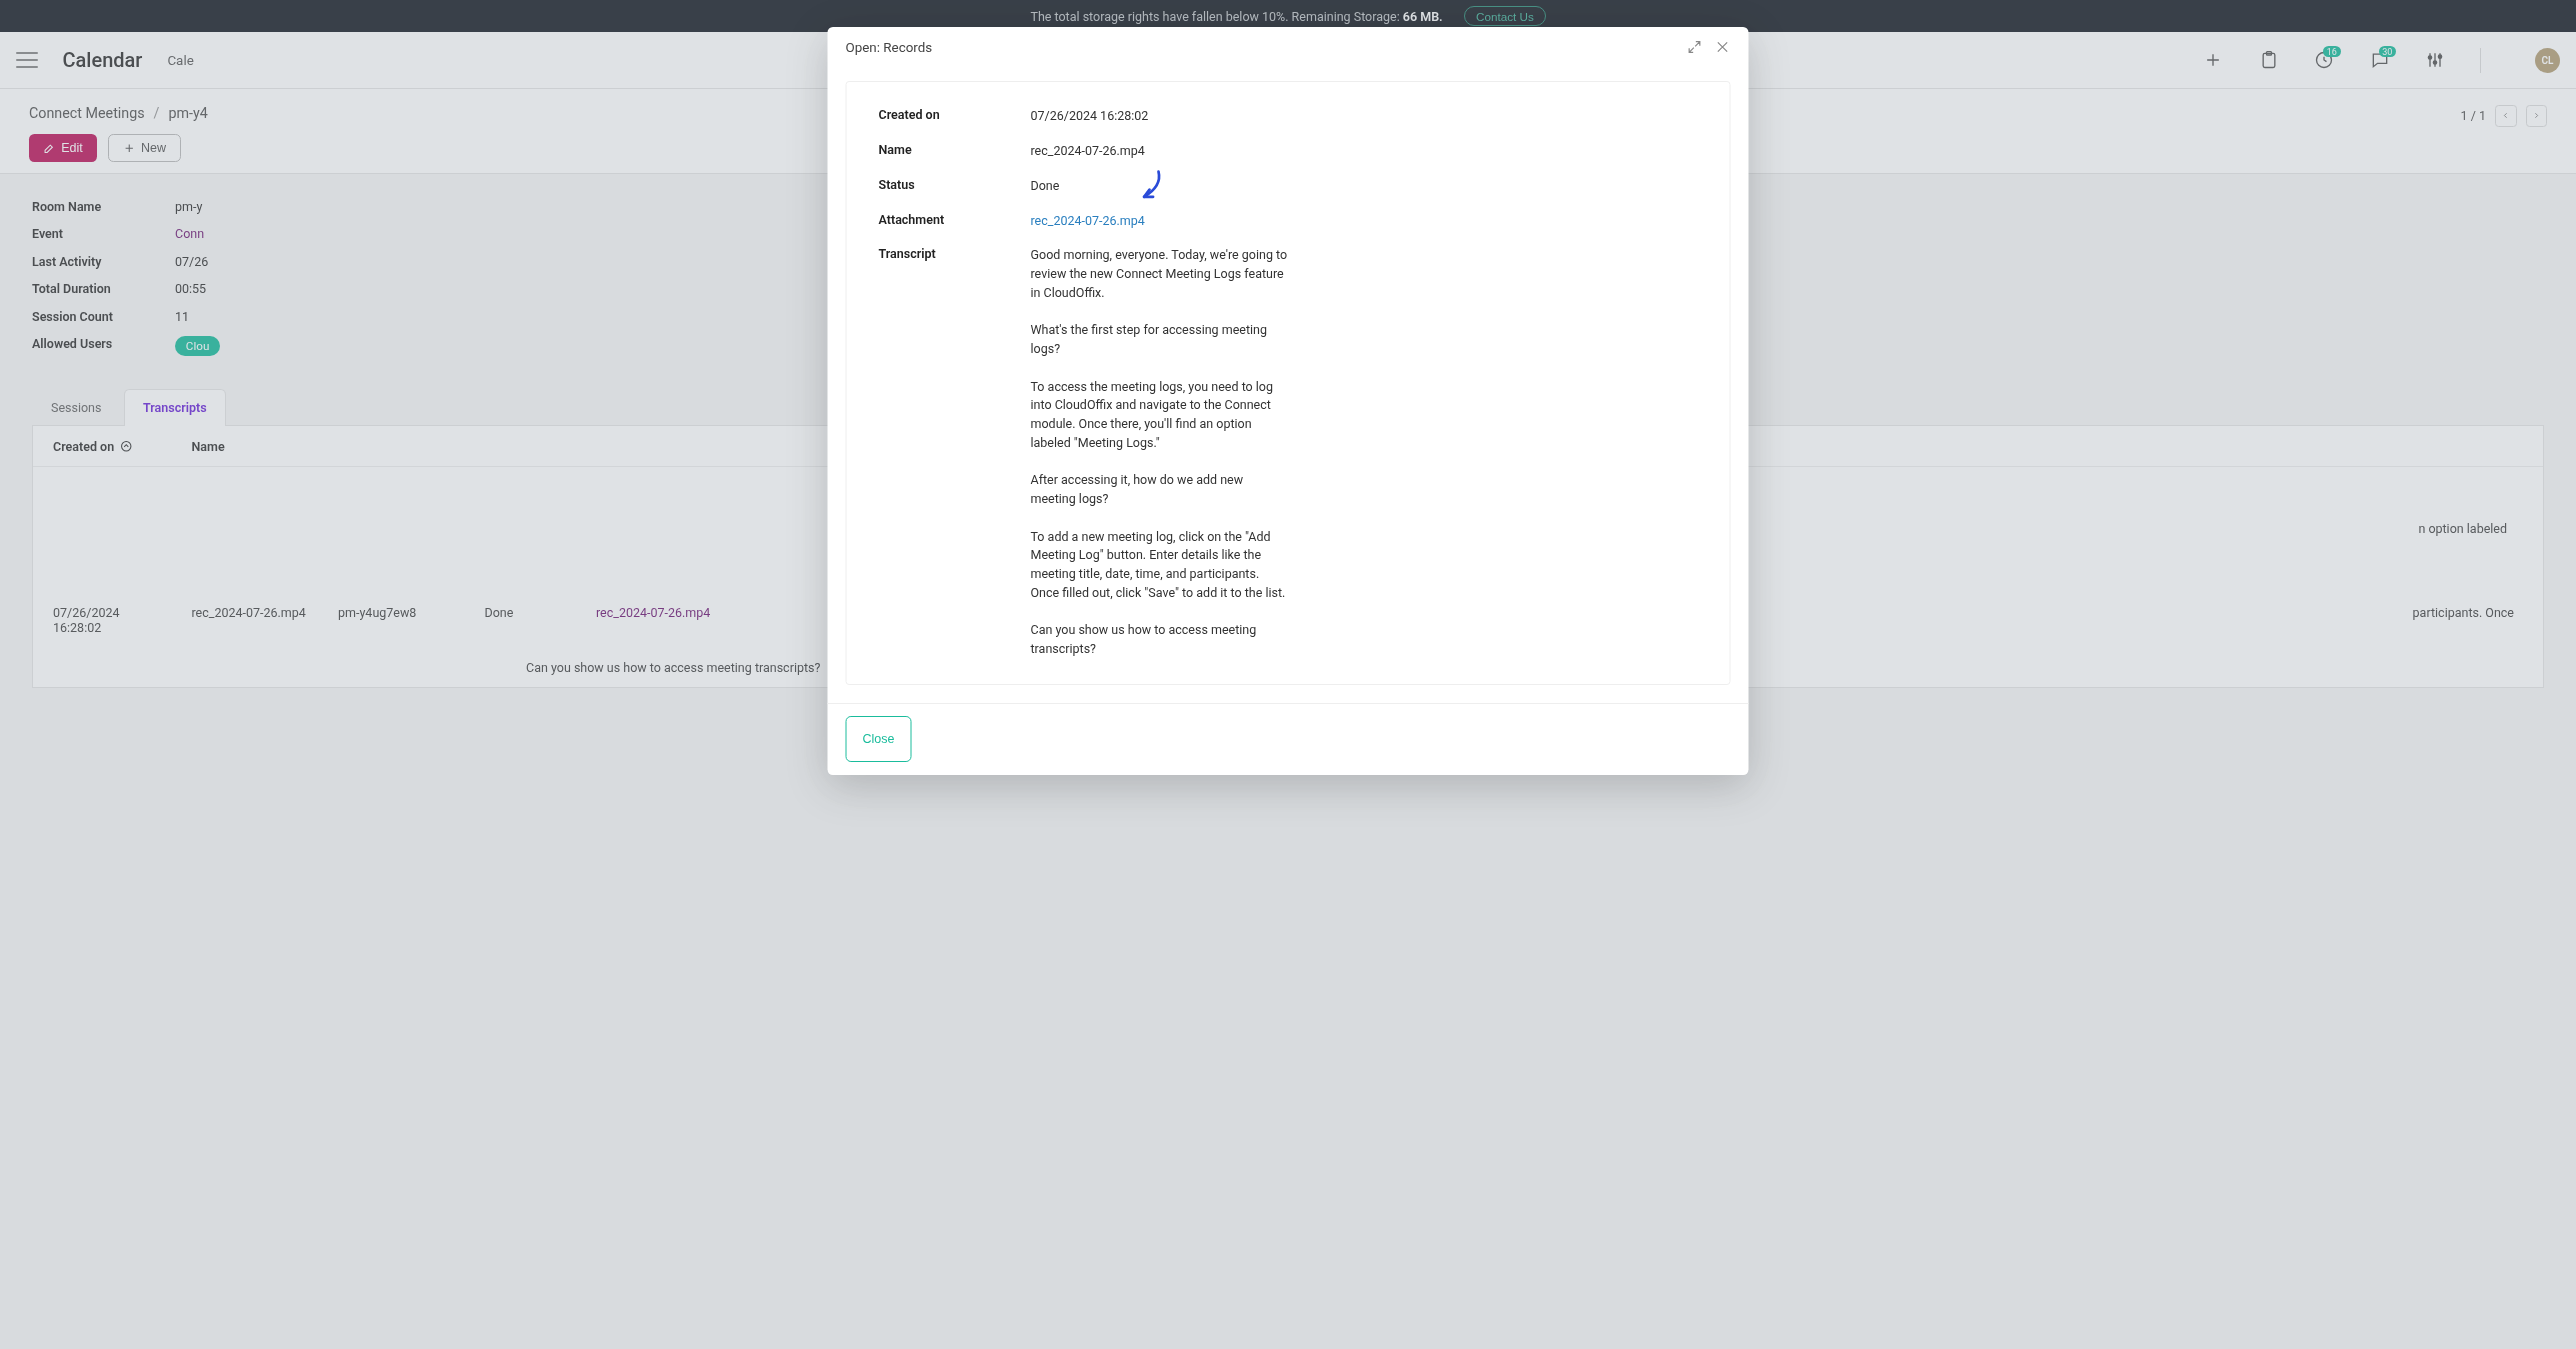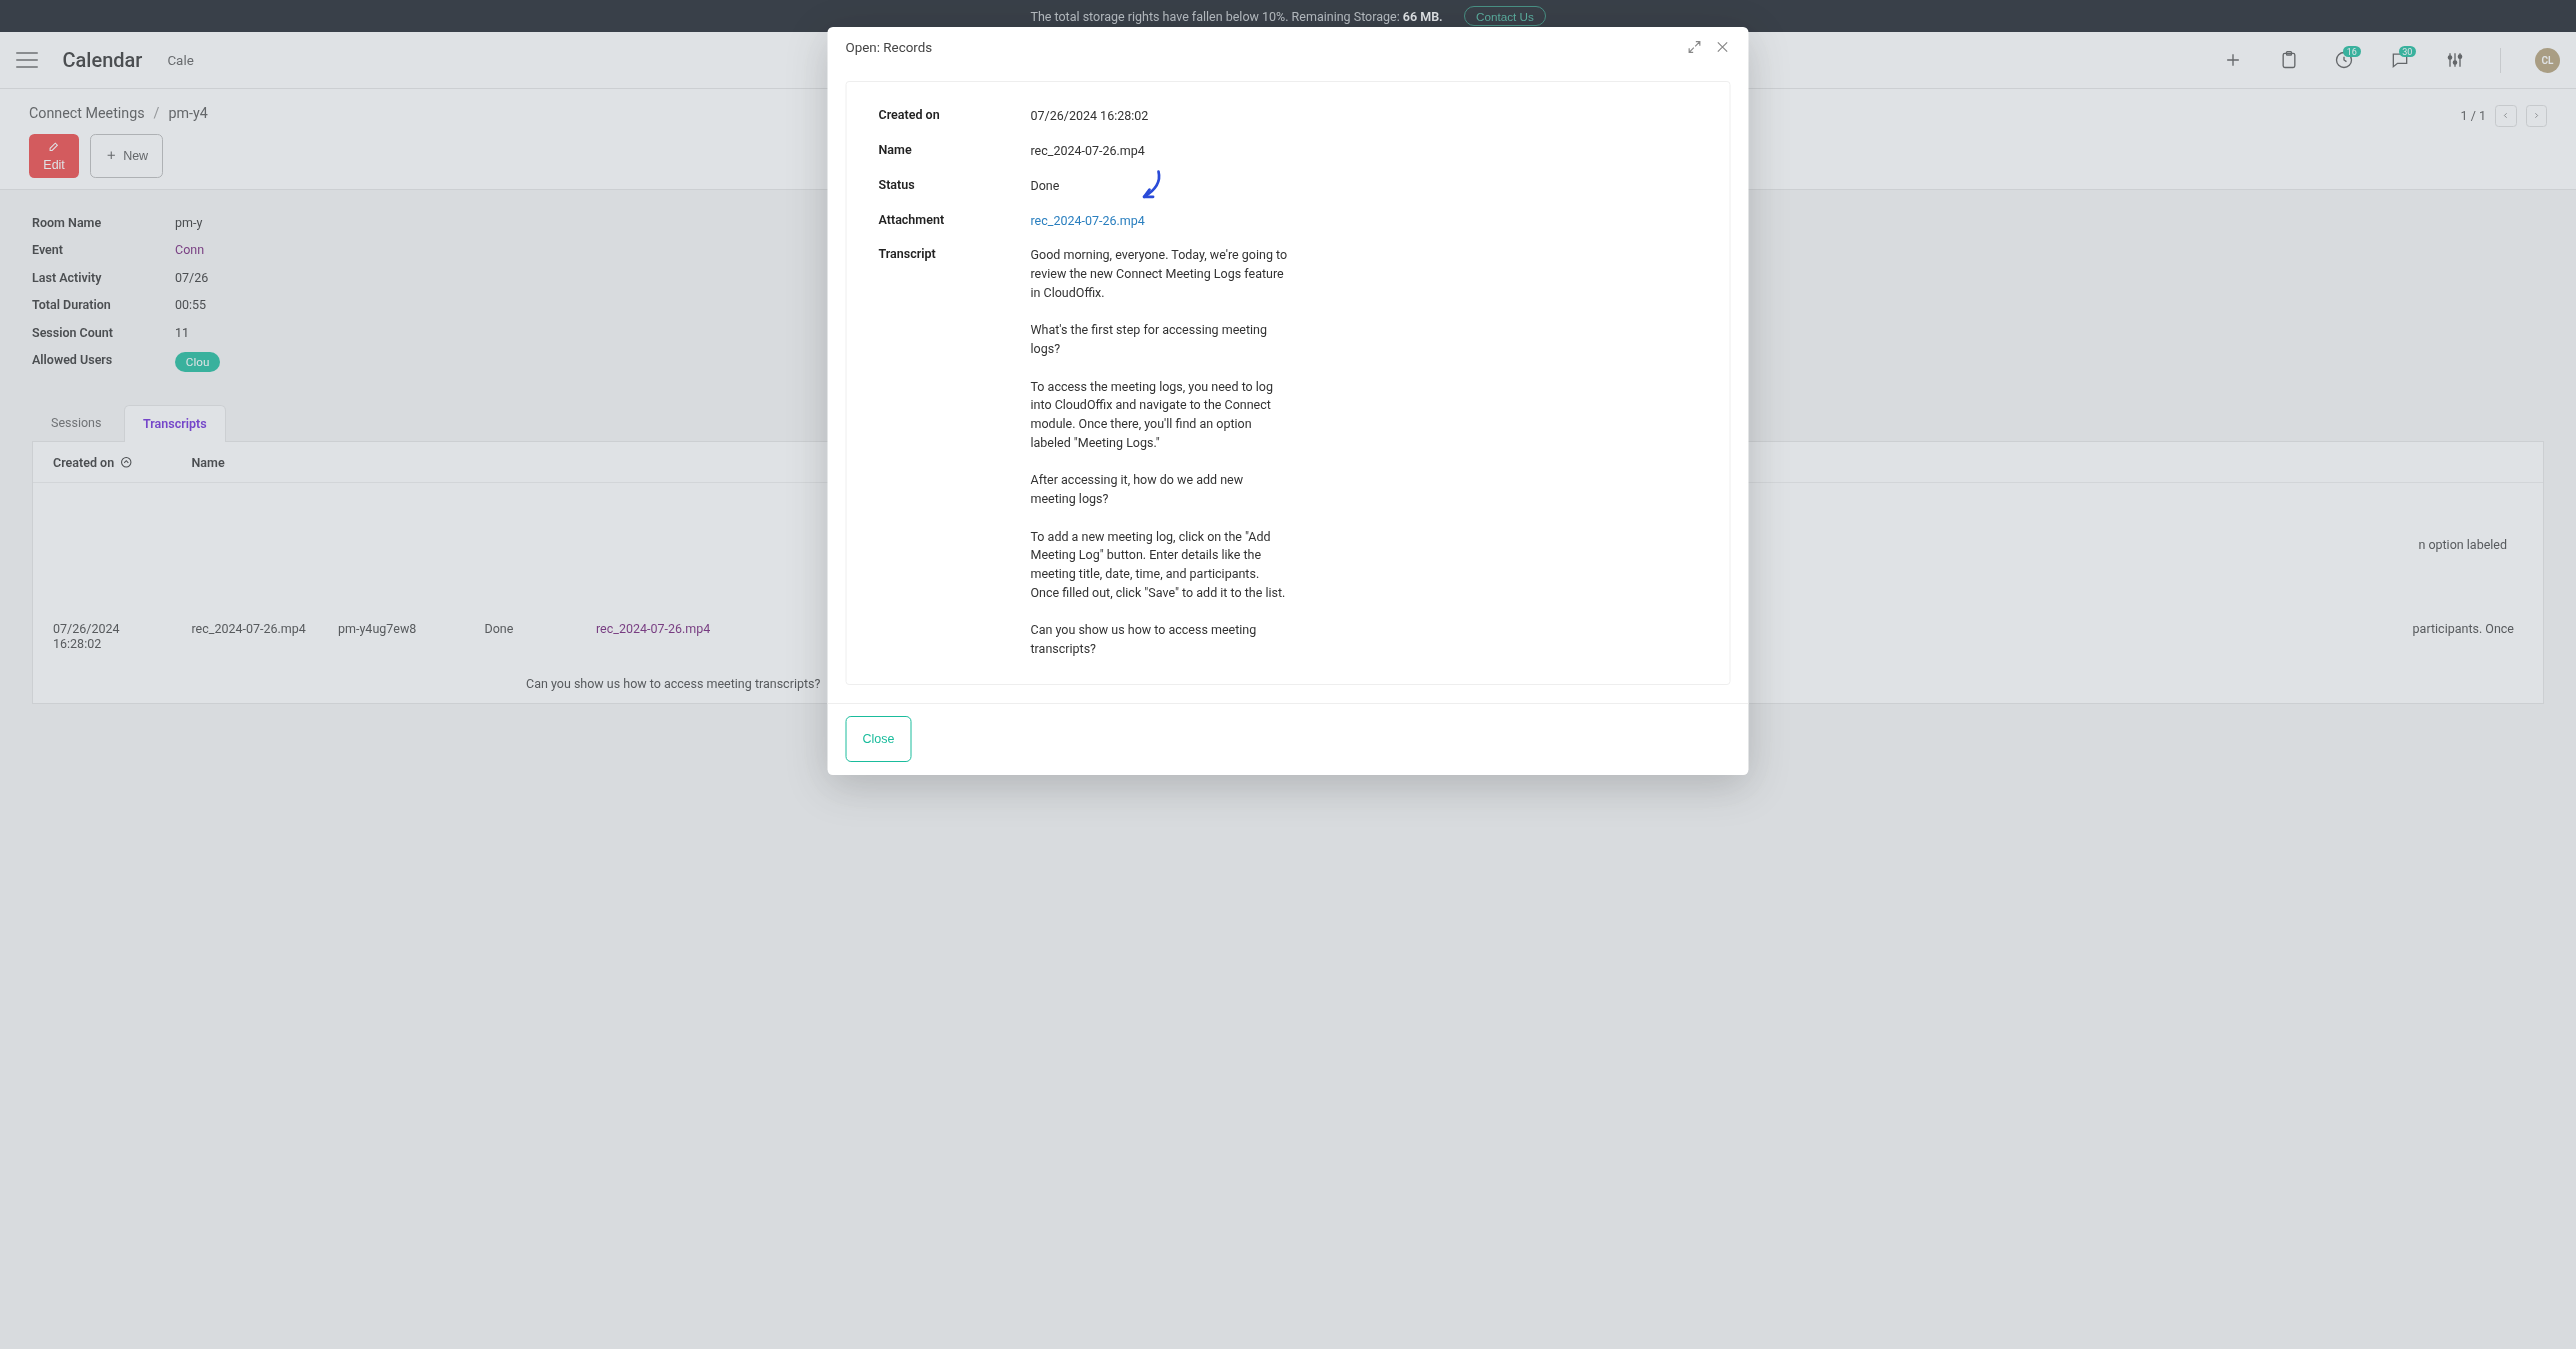--- a/index.html
+++ b/index.html
@@ -47,21 +47,21 @@
       display: flex; flex-direction: column; justify-content: space-between;
       cursor: pointer;
     }
     .hamburger span { height: 1.8px; background: #888; border-radius: 1.8px; }
     .app-title { font-size: 20px; font-weight: 500; color: #333; }
     .header-nav { color: #5a5a5a; font-size: 13.4px; }
     .header-right { display: flex; align-items: center; gap: 34px; }
     .icon-btn { width: 21.5px; height: 21.5px; cursor: pointer; display:flex; align-items:center; justify-content:center; position:relative;}
     .icon-svg { width: 20px; height: 20px; fill: none; stroke: #555; stroke-width: 1.6; }
     .badge { position:absolute; top:-3.6px; right:-5.4px; background:#1abc9c; color:#fff; font-size:9px; border-radius:7.2px; padding:0.9px 3.6px; min-width:12.5px; text-align:center;}
-    .avatar { width:25px; height:25px; border-radius:50%; background:#b4a078; color:#fff; display:flex; align-items:center; justify-content:center; font-size:10px; font-weight:600;}
+    .avatar { width:25px; height:25px; border-radius:50%; background:#b4a078; color:#fff; display:flex; align-items:center; justify-content:center; font-size:10px; font-weight:600;margin-left:20px;}
     .vsep { width:0.9px; height:25px; background:#ddd; }
 
     
     .subheader {
       background: #fff;
       padding: 16px 29px 10.8px;
       border-bottom: 0.9px solid #e5e5e5;
       display:flex;
       justify-content: space-between;
       align-items:flex-start;
@@ -70,21 +70,21 @@
     .breadcrumb .sep { margin: 0 5.4px; color:#999;}
     .action-row { display:flex; gap:10.8px; }
     .btn {
       border-radius: 5.4px;
       padding: 6.3px 14.3px;
       font-size: 12.5px;
       cursor:pointer;
       display:flex; align-items:center; gap:5.4px;
       border:none;
     }
-    .btn-primary { background:#ef4444; color:#fff;flex-direction:column; }
+    .btn-primary { background:#be185d; color:#fff; }
     .btn-outline { background:#fff; border:0.9px solid #bbb; color:#555; }
     .btn svg { width:12.5px; height:12.5px; stroke:currentColor; fill:none; stroke-width:2;}
     .pager { display:flex; align-items:center; gap:9px; font-size:12.5px; color:#555;}
     .pager-btn { width:21.5px; height:21.5px; border:0.9px solid #ddd; border-radius:3.6px; background:#fff; display:flex; align-items:center; justify-content:center; cursor:pointer;}
 
     
     .main {
       padding: 25px 32px;
       overflow:auto;
     }

